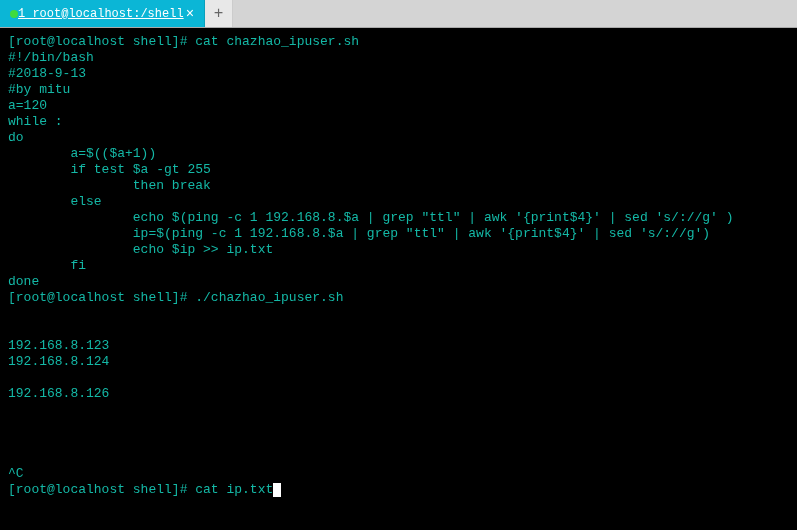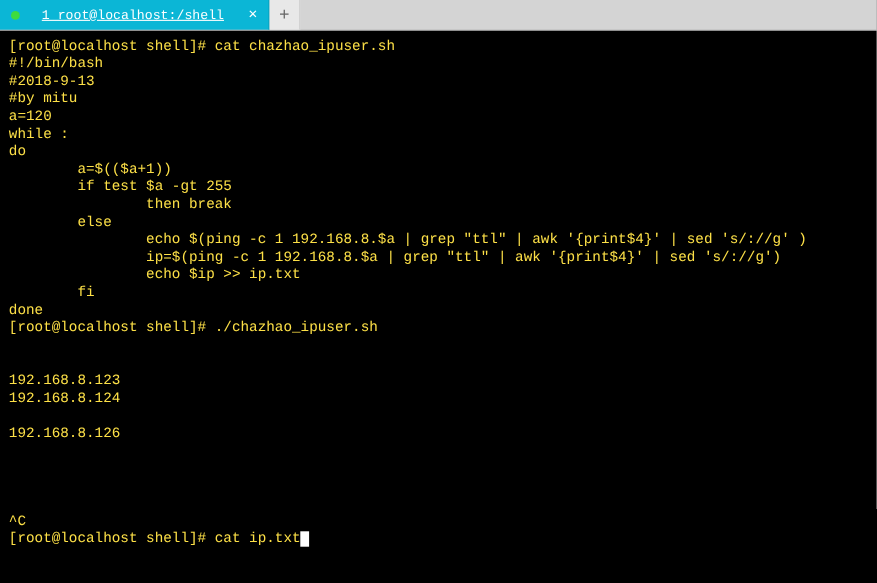--- a/index.html
+++ b/index.html
@@ -21,21 +21,21 @@
       align-items: stretch;
       border-bottom: 1px solid #aaa;
     }
     .tab {
       background: #0bb6d6;
       color: #ffffff;
       display: flex;
       align-items: center;
       padding: 0 8px 0 10px;
       font-size: 12px;
-      gap: 20px;
+      gap: 0;
       min-width: 160px;
       border-right: 1px solid #0aa0bc;
     }
     .tab-indicator {
       width: 8px;
       height: 8px;
       background: #3fdb3f;
       border-radius: 50%;
       flex-shrink: 0;
     }
@@ -57,21 +57,21 @@
       color: #666;
       display: flex;
       align-items: center;
       justify-content: center;
       font-size: 16px;
       cursor: pointer;
       border-right: 1px solid #ccc;
     }
     .terminal {
       background: #000000;
-      color: #fde047;
+      color: #14b8a6;
       width: 797px;
       height: 502px;
       padding: 6px 8px;
       font-size: 13px;
       line-height: 16px;
       white-space: pre;
       overflow: hidden;
     }
     .cursor {
       display: inline-block;

